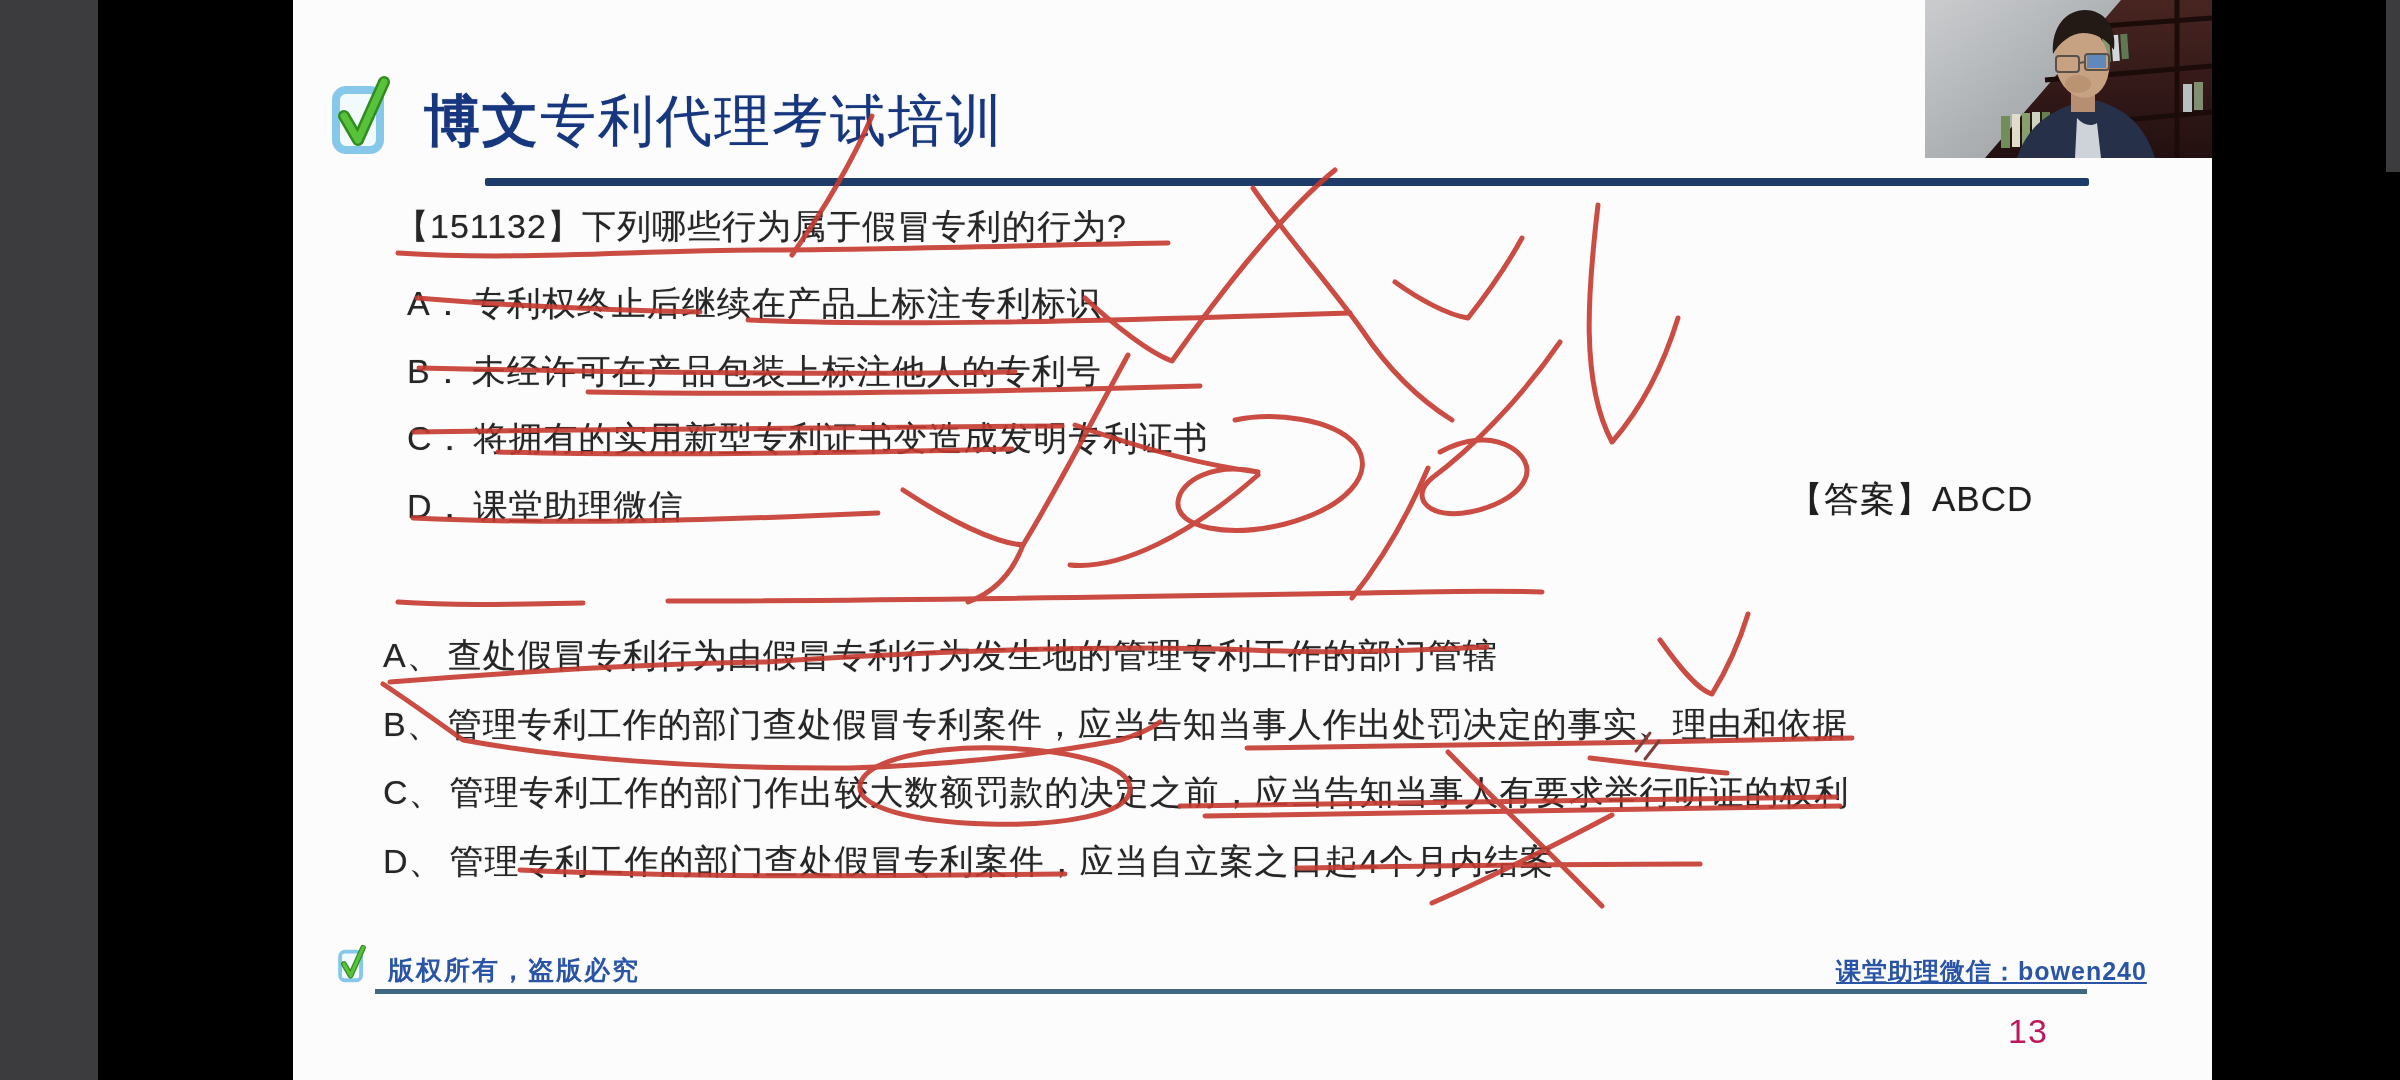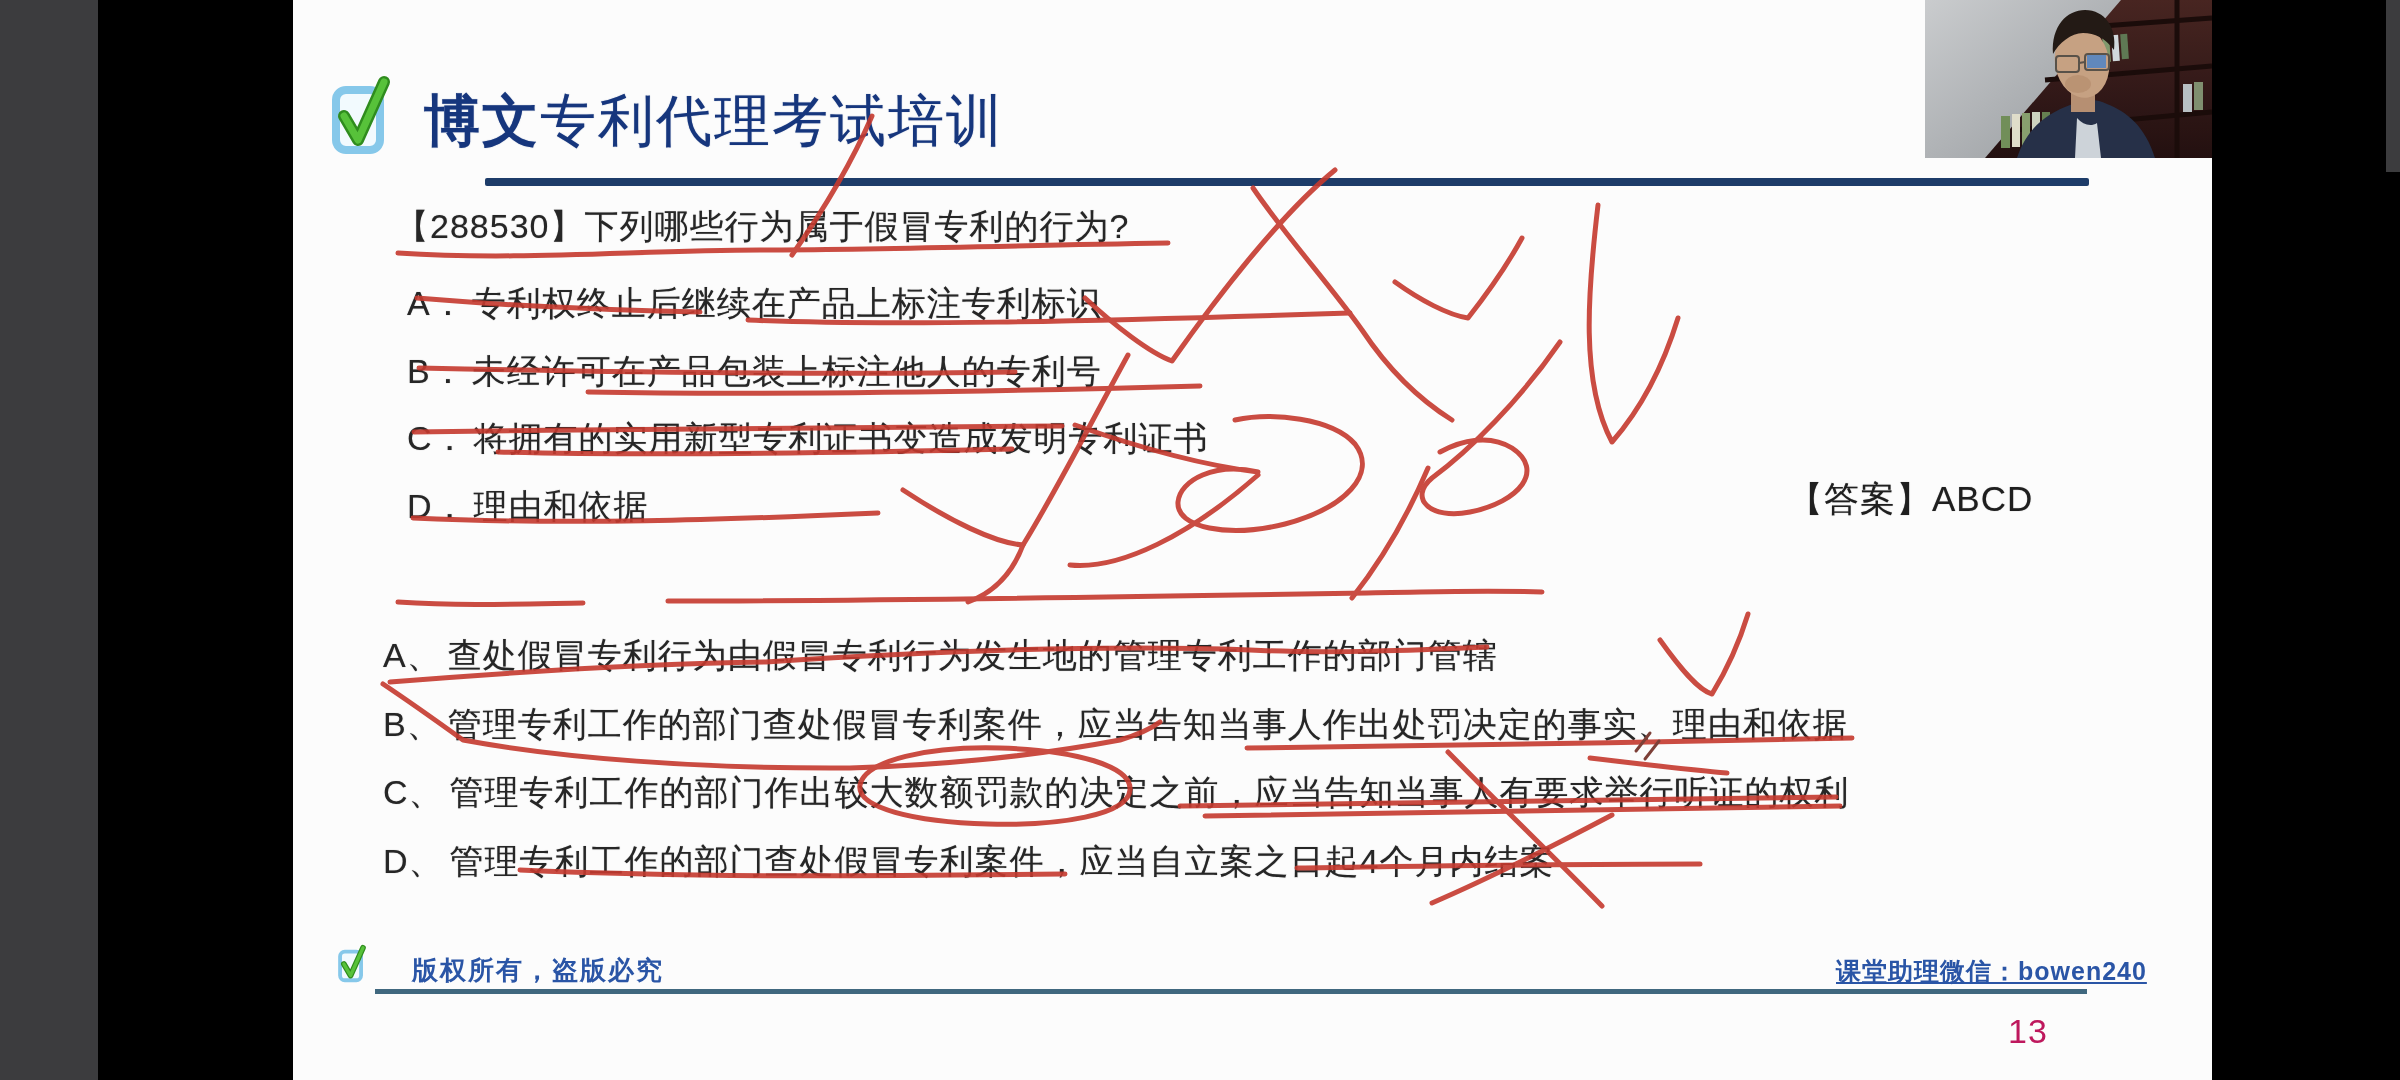--- a/index.html
+++ b/index.html
@@ -13,21 +13,21 @@
   .slide-text{position:absolute;white-space:nowrap;color:#262626;font-size:34px;
               letter-spacing:1px;text-shadow:0 0 1px rgba(40,40,40,.45);}
   .opt-label{margin-right:6px;}
   #brand-title{position:absolute;left:424px;top:84px;font-size:56px;color:#16367d;
                letter-spacing:2px;white-space:nowrap;text-shadow:0 0 1px rgba(22,54,125,.5);}
   #brand-title .bold{font-weight:bold;}
   #header-rule{position:absolute;left:485px;top:178px;width:1604px;height:8px;background:#1d3c69;border-radius:2px;}
   #answer-row{position:absolute;left:1788px;top:476px;font-size:35px;color:#1f1f1f;
               letter-spacing:1px;white-space:nowrap;text-shadow:0 0 1px rgba(0,0,0,.4);}
   #footer-copyright{position:absolute;left:388px;top:953px;font-size:26px;color:#2a55a6;
-                    letter-spacing:2px;font-weight:bold;white-space:nowrap;margin-left:24px;}
+                    letter-spacing:2px;font-weight:bold;white-space:nowrap;}
   #footer-rule{position:absolute;left:375px;top:989px;width:1712px;height:5px;background:#40687f;}
   #footer-assistant{position:absolute;left:1836px;top:955px;font-size:25px;color:#2a55a6;
                     font-weight:bold;letter-spacing:1px;white-space:nowrap;text-decoration:underline;}
   #page-number{position:absolute;left:2008px;top:1012px;font-size:34px;color:#be185d;letter-spacing:1px;}
   #webcam{position:absolute;left:1925px;top:0;width:287px;height:158px;overflow:hidden;background:#2a1412;}
   #webcam svg{filter:blur(.7px) saturate(.92);}
   #ink-layer{position:absolute;left:0;top:0;pointer-events:none;}
   .logo{position:absolute;}
 </style>
 </head>
@@ -41,25 +41,25 @@
   <div id="bar-gray-right"></div>
 
   <svg class="logo" style="left:330px;top:74px" width="62" height="88" viewBox="0 0 62 88">
     <rect x="6" y="16" width="44" height="60" rx="10" fill="#f2fafe" stroke="#86c8ea" stroke-width="8"></rect>
     <path d="M14,42 L28,66 L54,8" fill="none" stroke="#2f8c1e" stroke-width="12" stroke-linecap="round" stroke-linejoin="round"></path>
     <path d="M14,42 L28,66 L54,8" fill="none" stroke="#57c23a" stroke-width="7" stroke-linecap="round" stroke-linejoin="round"></path>
   </svg>
   <div id="brand-title"><span class="bold">博文</span><span>专利代理考试培训</span></div>
   <div id="header-rule"></div>
 
-  <div class="slide-text" style="left:395px;top:204px"><span>【288530】</span><span>下列哪些行为属于假冒专利的行为?</span></div>
+  <div class="slide-text" style="left:395px;top:204px"><span>【151132】</span><span>下列哪些行为属于假冒专利的行为?</span></div>
   <div class="slide-text" style="left:407px;top:281px"><span class="opt-label">A．</span><span>专利权终止后继续在产品上标注专利标识</span></div>
   <div class="slide-text" style="left:407px;top:349px"><span class="opt-label">B．</span><span>未经许可在产品包装上标注他人的专利号</span></div>
   <div class="slide-text" style="left:407px;top:416px"><span class="opt-label">C．</span><span>将拥有的实用新型专利证书变造成发明专利证书</span></div>
-  <div class="slide-text" style="left:407px;top:484px"><span class="opt-label">D．</span><span>理由和依据</span></div>
+  <div class="slide-text" style="left:407px;top:484px"><span class="opt-label">D．</span><span>课堂助理微信</span></div>
   <div id="answer-row"><span>【答案】</span><span>ABCD</span></div>
 
   <div class="slide-text" style="left:383px;top:633px"><span class="opt-label">A、</span><span>查处假冒专利行为由假冒专利行为发生地的管理专利工作的部门管辖</span></div>
   <div class="slide-text" style="left:383px;top:702px"><span class="opt-label">B、</span><span>管理专利工作的部门查处假冒专利案件，应当告知当事人作出处罚决定的事实、理由和依据</span></div>
   <div class="slide-text" style="left:383px;top:770px"><span class="opt-label">C、</span><span>管理专利工作的部门作出较大数额罚款的决定之前，应当告知当事人有要求举行听证的权利</span></div>
   <div class="slide-text" style="left:383px;top:839px"><span class="opt-label">D、</span><span>管理专利工作的部门查处假冒专利案件，应当自立案之日起4个月内结案</span></div>
 
   <svg id="ink-layer" width="2400" height="1080" viewBox="0 0 2400 1080">
     <g fill="none" stroke="#c5392e" stroke-width="5" stroke-linecap="round" stroke-linejoin="round" opacity="0.9">
       <path d="M398,253 C520,261 640,250 760,250 C880,250 980,246 1168,243"></path>

